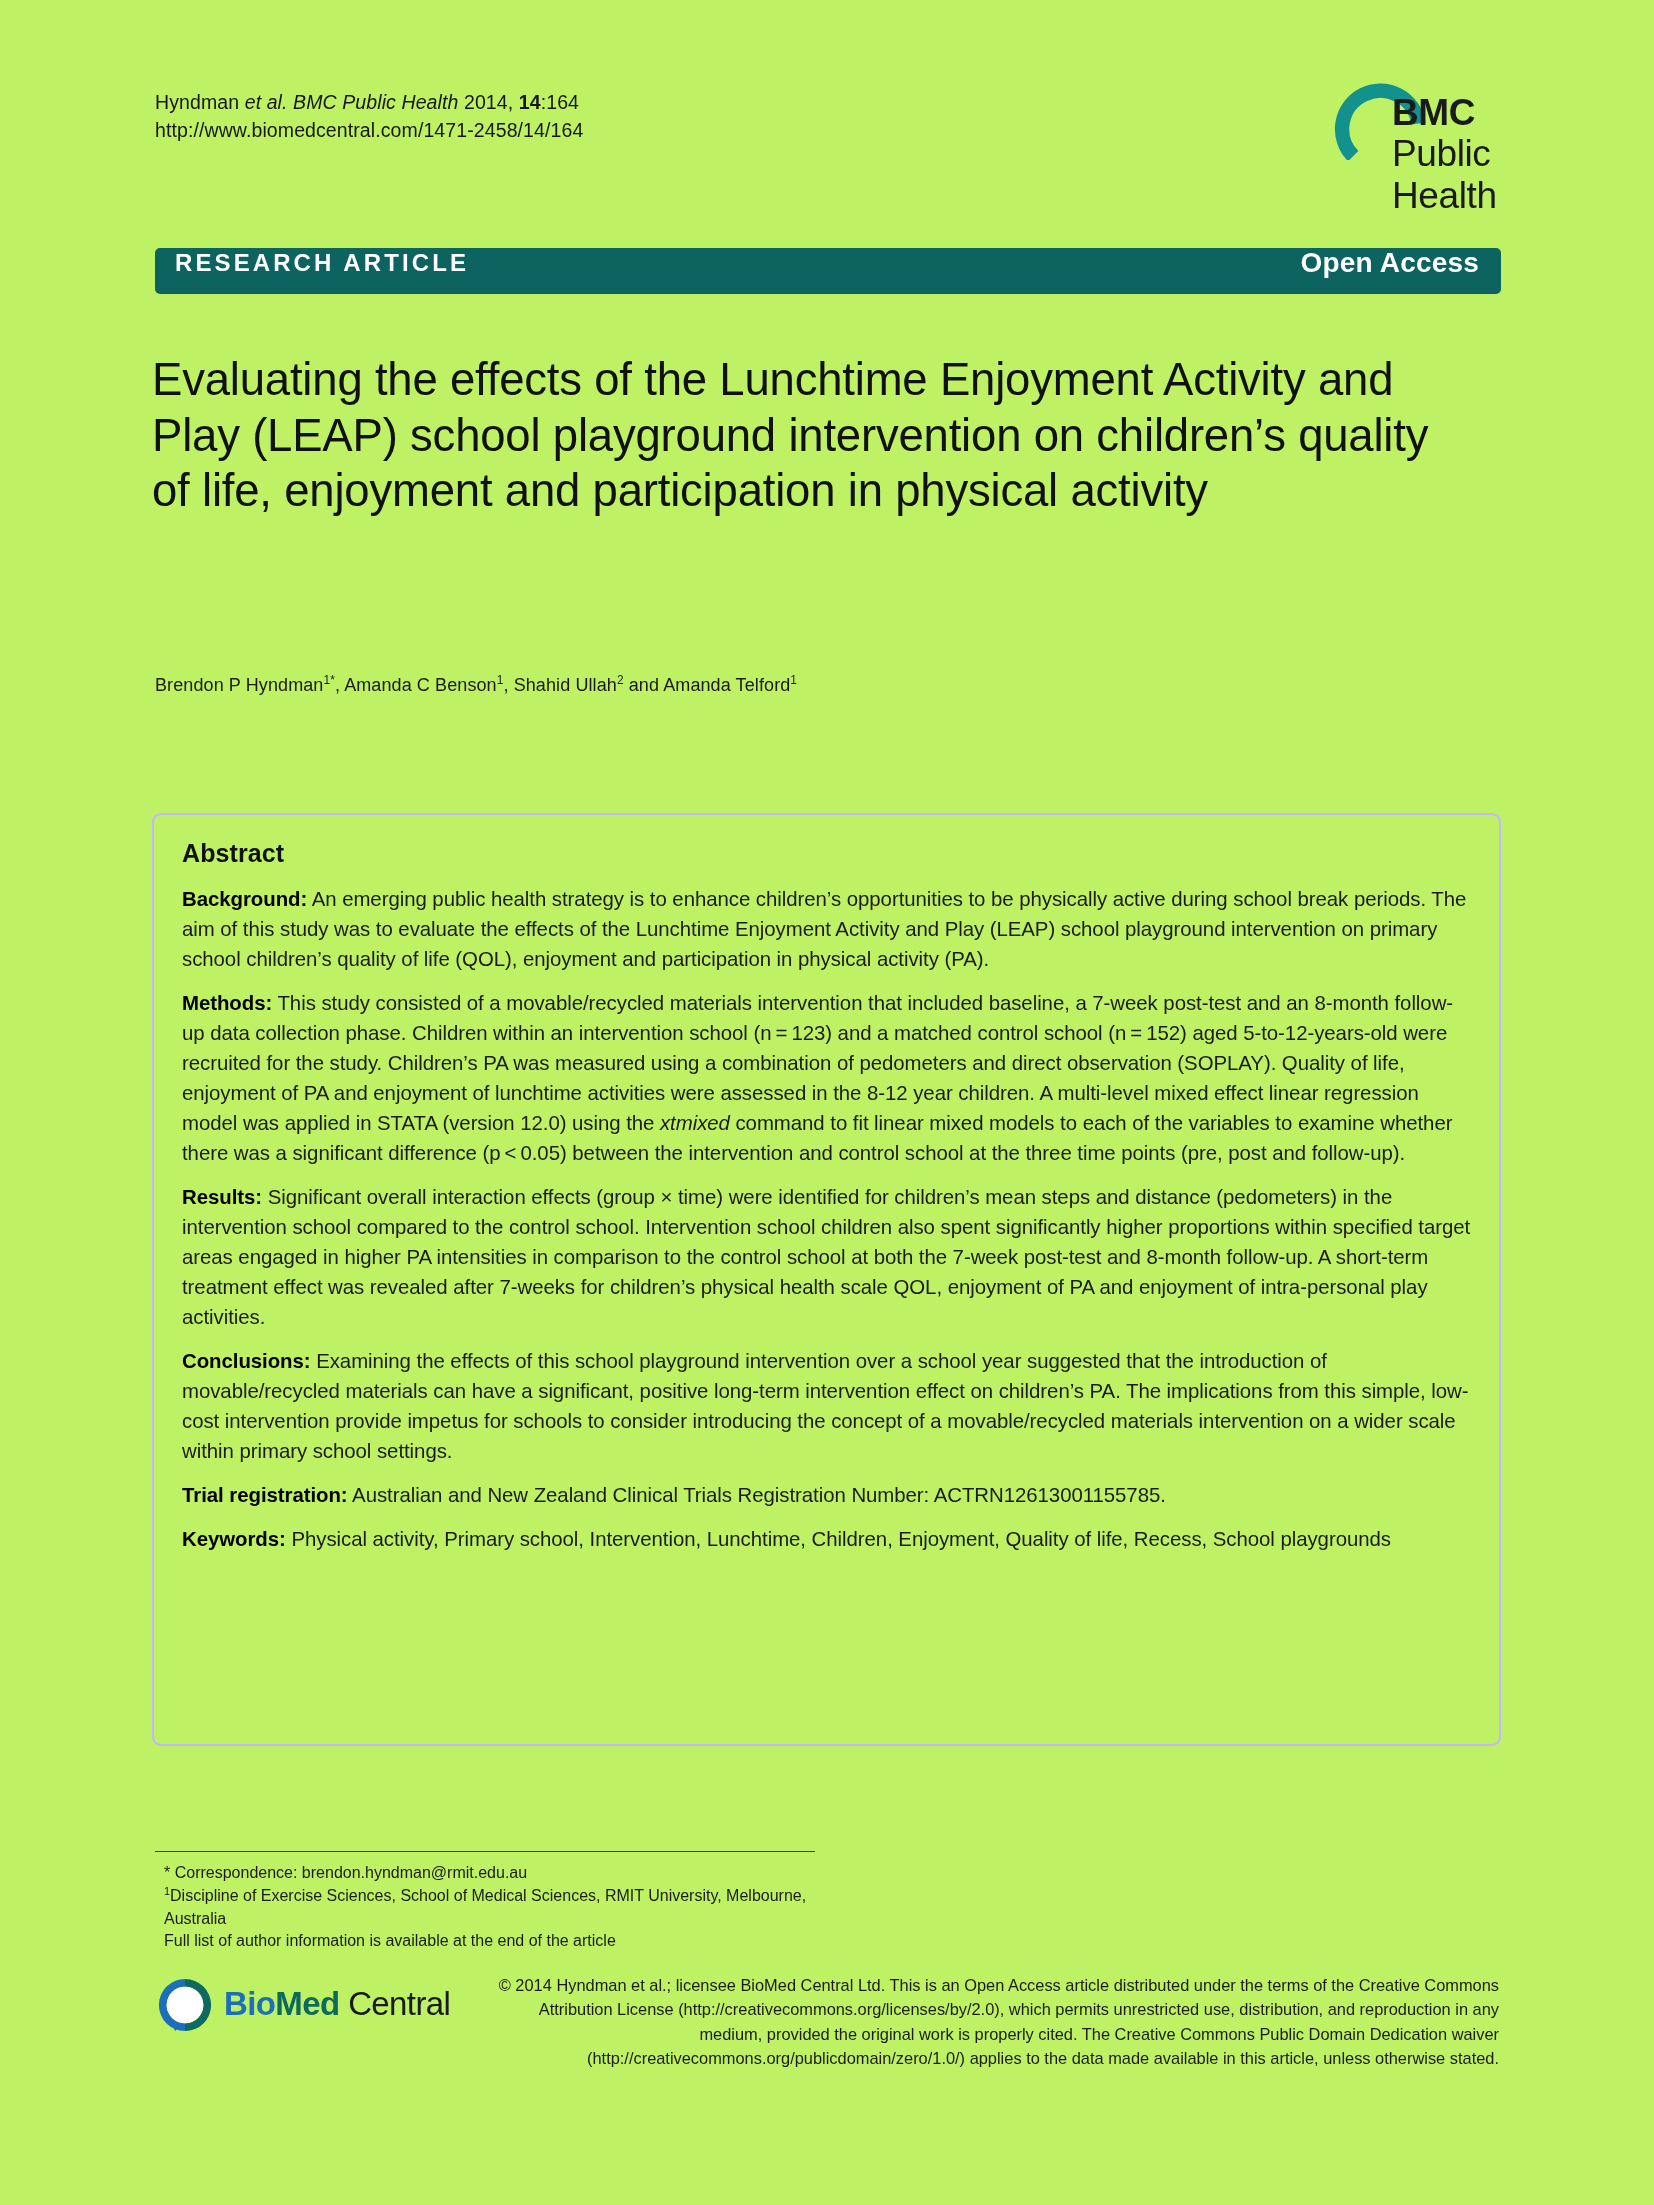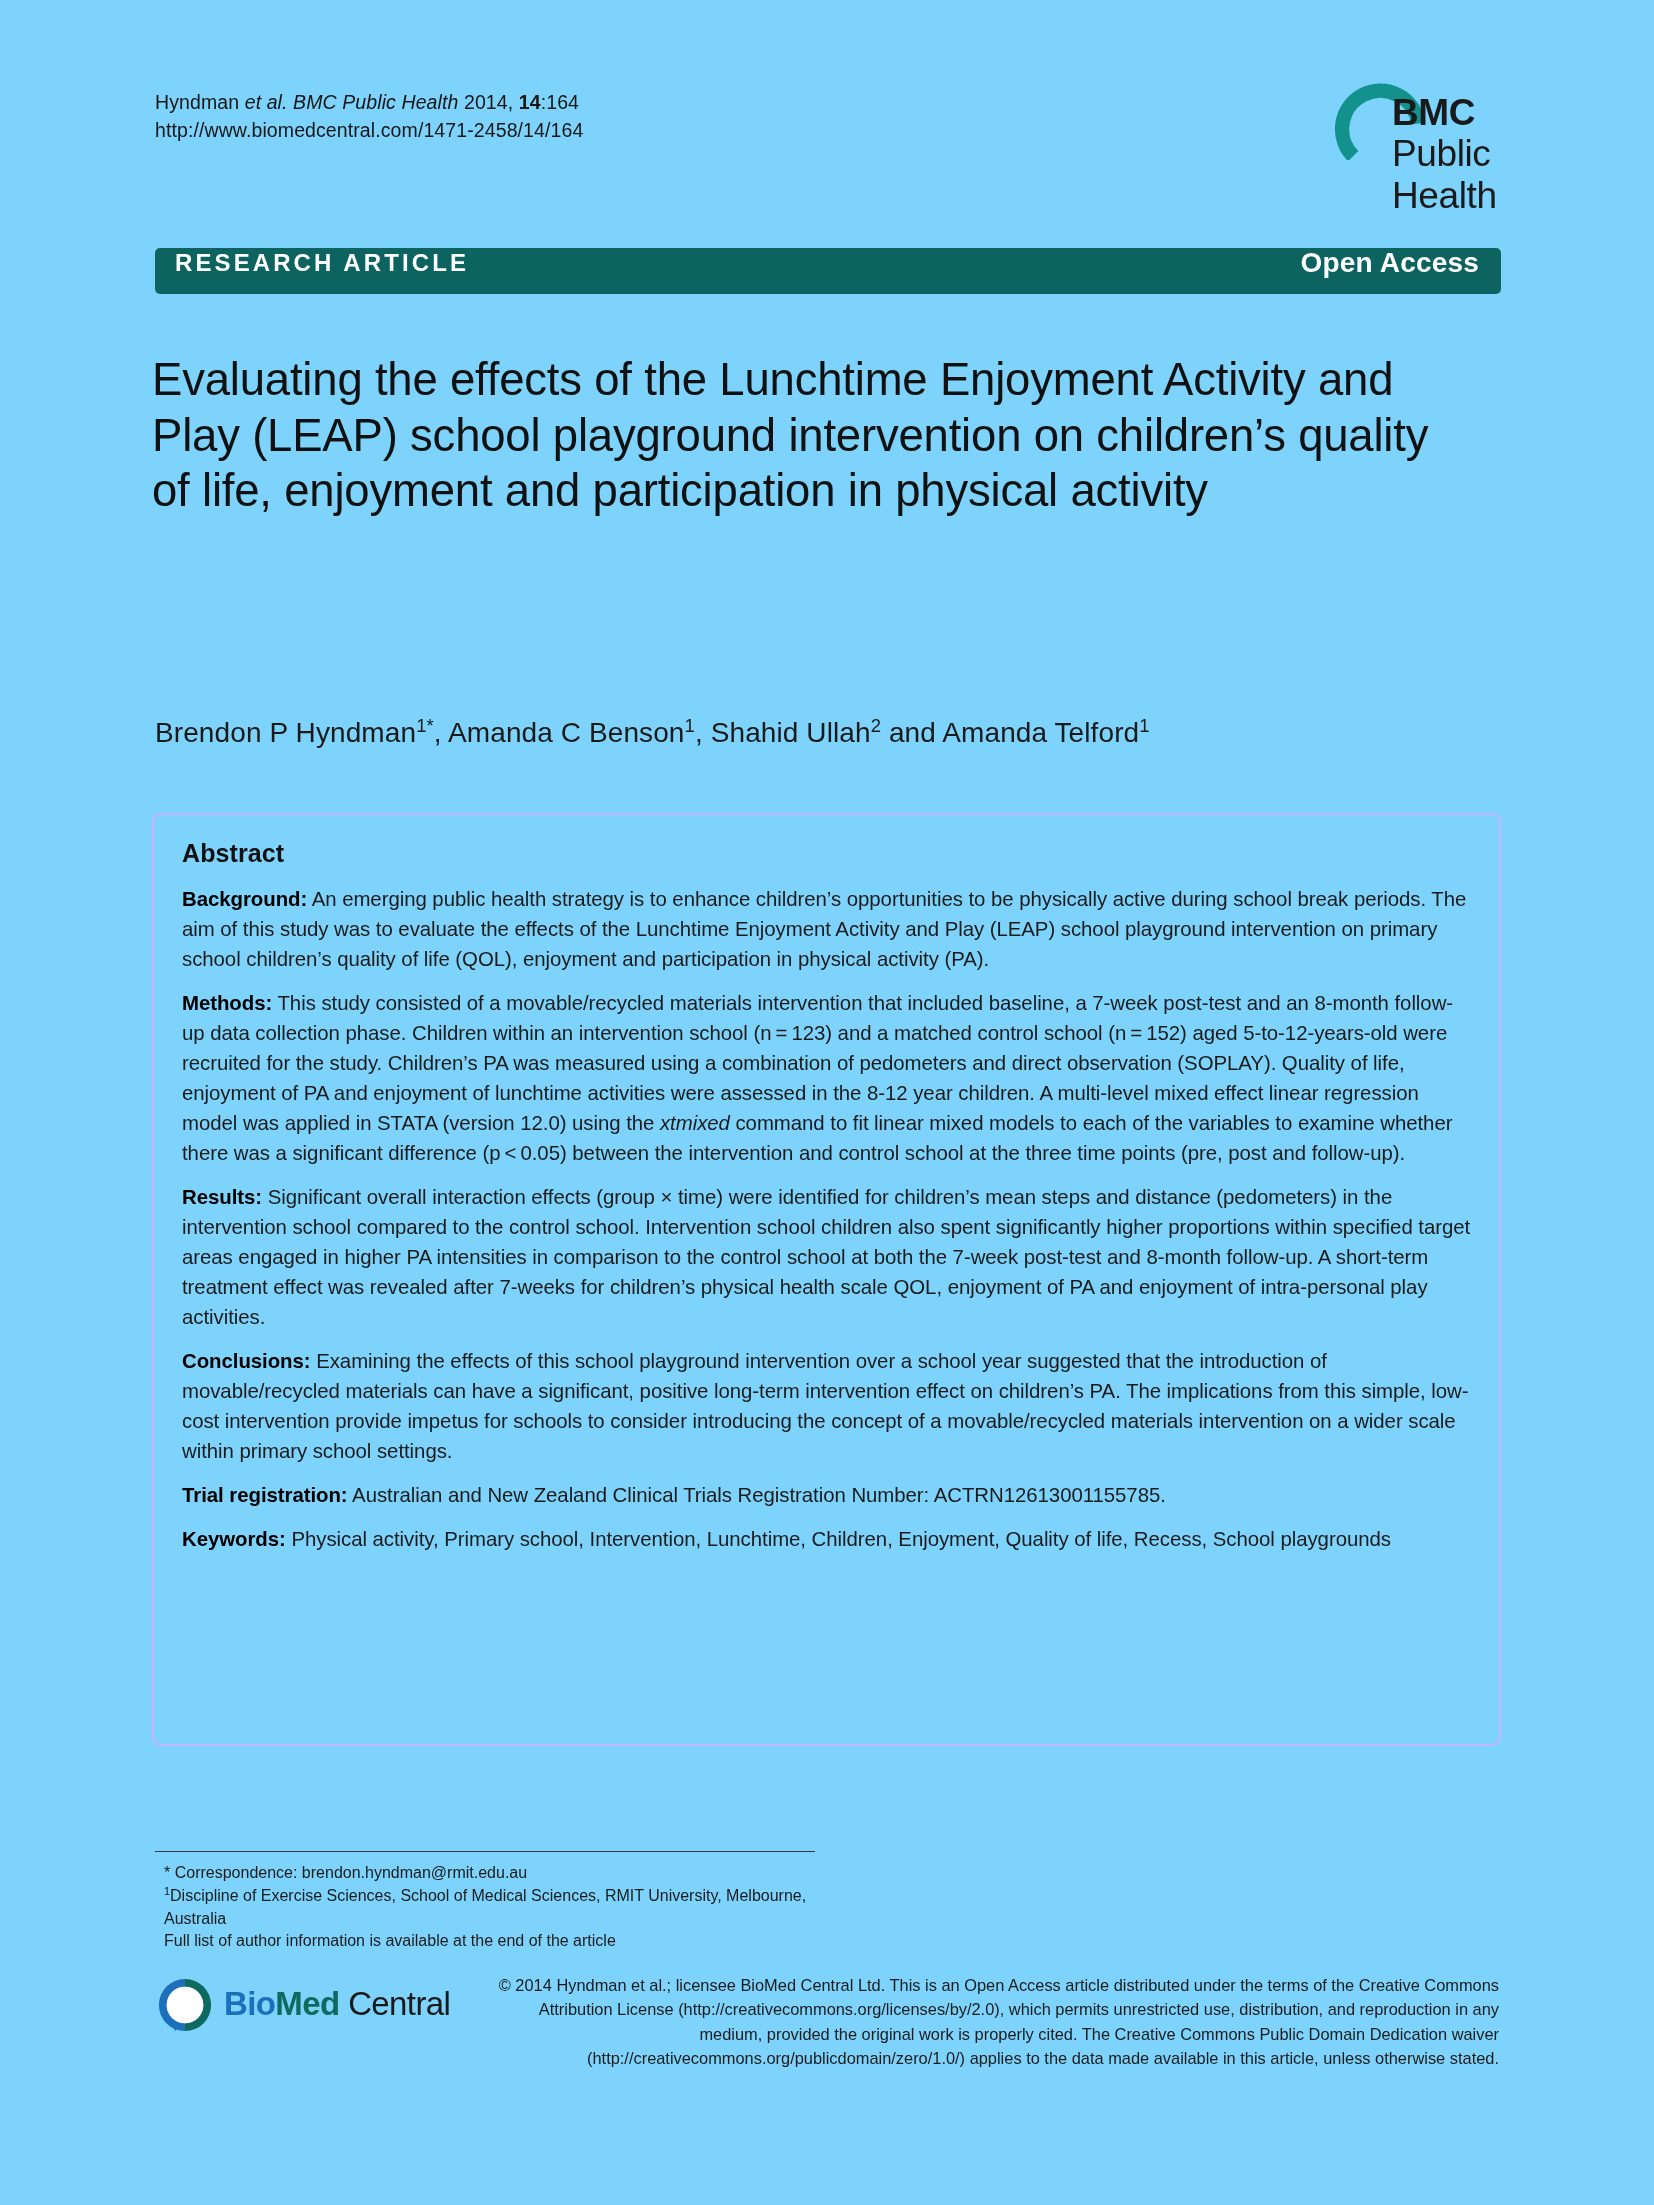--- a/index.html
+++ b/index.html
@@ -13,21 +13,21 @@
     font-family: "Liberation Sans", sans-serif;
     color: #000000;
     position: relative;
     overflow: hidden;
   }
   .page {
     position: absolute;
     left: 0; top: 0;
     width: 1654px;
     height: 2205px;
-    background: #7dd3fc;
+    background: #bef264;
   }
 
   
   .runhead {
     position: absolute;
     left: 155px;
     top: 88px;
     font-size: 19.5px;
     line-height: 1.45;
     letter-spacing: 0.1px;
@@ -103,22 +103,22 @@
     line-height: 1.21;
     color: #111111;
     font-weight: normal;
     letter-spacing: -0.2px;
   }
 
   
   .authors {
     position: absolute;
     left: 155px;
-    top: 715px;
-    font-size: 28px;
+    top: 673px;
+    font-size: 18px;
     color: #1a1a1a;
     letter-spacing: 0.1px;
   }
   .authors sup { font-size: 0.66em; vertical-align: super; }
 
   
   .abstract-box {
     position: absolute;
     left: 152px;
     top: 813px;

